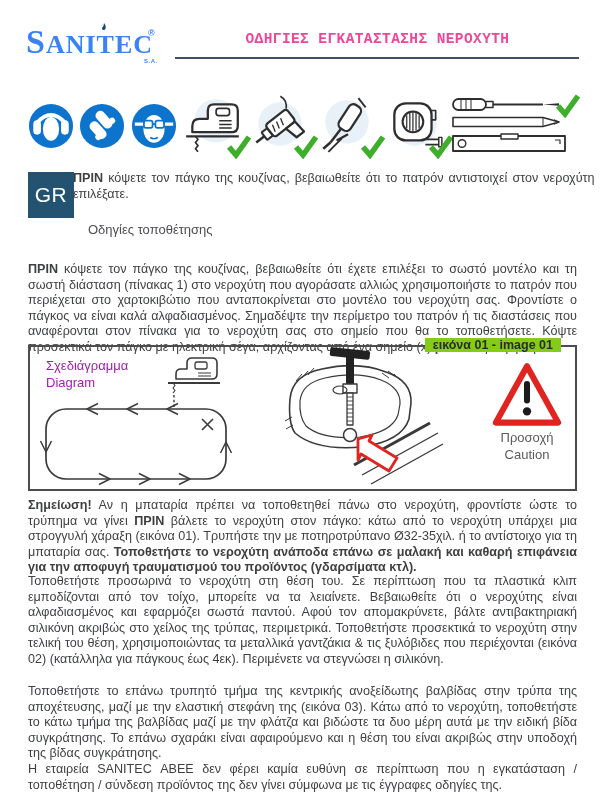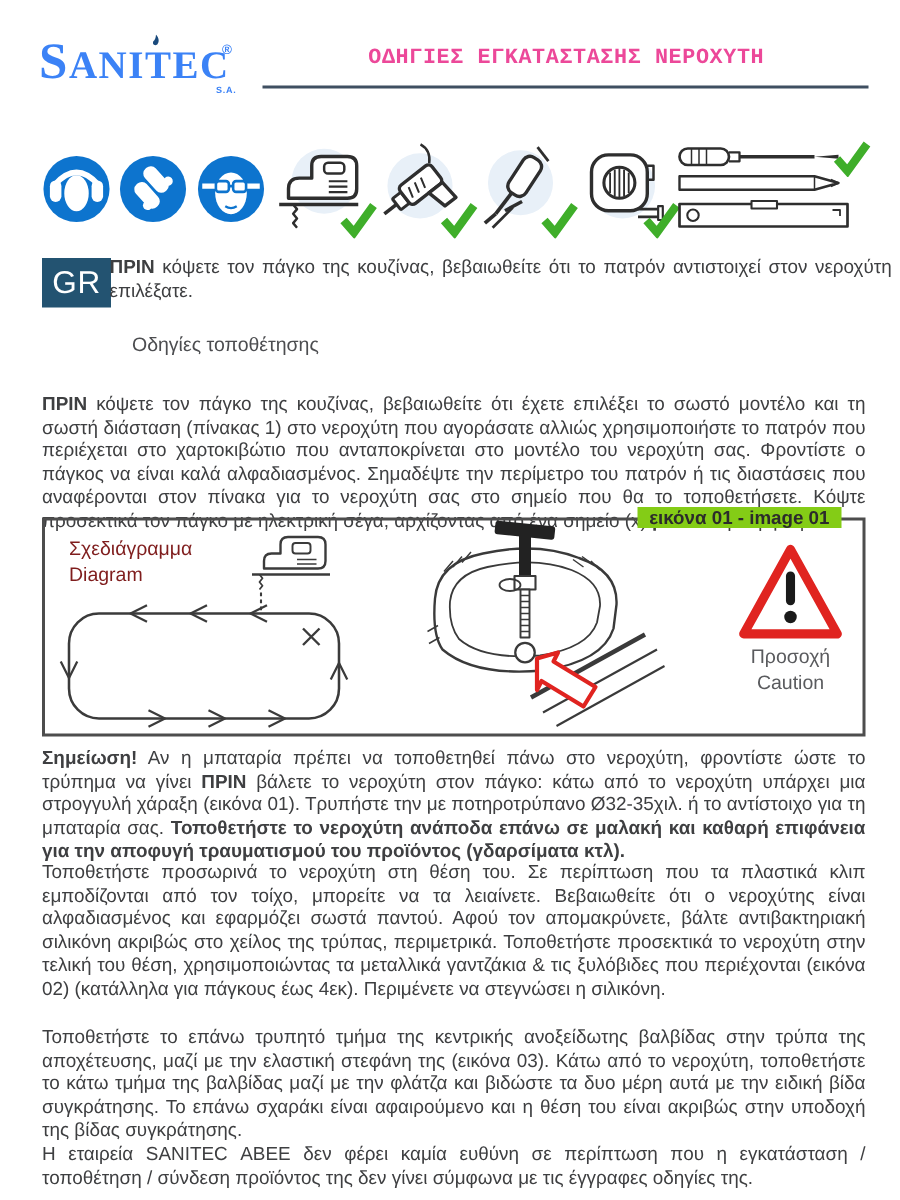--- a/index.html
+++ b/index.html
@@ -18,38 +18,38 @@
               color:#ec4899;font-weight:700;font-size:14.5px;letter-spacing:.4px;font-family:Liberation Mono, monospace;}
   .header-rule{position:absolute;left:175px;top:57px;width:404px;height:2px;background:#3f4f61;}
   
   .prec-heading{position:absolute;left:28px;top:72px;font-size:14.5px;color:#505156;}
   .icons-row{position:absolute;left:28px;top:94px;width:549px;height:68px;display:flex;
              align-items:center;justify-content:space-between;}
   .icon-wrap{position:relative;flex:0 0 auto;}
   .check{position:absolute;right:-8px;bottom:-2px;}
   .check-top{position:absolute;right:-4px;top:-4px;}
   
-  .gr-badge{position:absolute;left:28px;top:172px;width:46px;height:33px;background:#235371;
+  .gr-badge{position:absolute;left:28px;top:172px;width:46px;height:46px;background:#235371;
             color:#fff;display:flex;align-items:center;justify-content:center;
             font-size:21px;letter-spacing:.5px;}
   .gr-text{position:absolute;left:88px;top:171px;width:489px;font-size:12.6px;
            line-height:15.5px;text-align:justify;padding-left:45px;}
   
   .inst-heading{position:absolute;left:88px;top:222px;font-size:13px;color:#4c4d50;}
   .para{position:absolute;left:28px;width:549px;font-size:12.6px;line-height:15.5px;text-align:justify;}
   .p-main{top:240px;margin-top:22px;}
   .p-note{top:498px;}
   .p-2{top:574px;}
   .p-3{top:684px;}
   .p-footer{top:762px;}
   
   .figure{position:absolute;left:28px;top:345px;width:545px;height:142px;border:2px solid #4d4d4d;}
   .fig-label{position:absolute;top:-9px;right:14px;background:#84cc16;padding:0 8px;
              font-size:12.5px;font-weight:700;color:#2b2b2b;}
-  .diagram-labels{position:absolute;left:16px;top:10px;font-size:13px;color:#7f1d1d;line-height:17px;z-index:2;}
+  .diagram-labels{position:absolute;left:16px;top:10px;font-size:13px;color:#a21caf;line-height:17px;z-index:2;}
   .cutpath{position:absolute;left:6px;top:2px;}
   .sinkart{position:absolute;left:232px;top:0px;}
   .warning{position:absolute;left:438px;top:12px;width:118px;text-align:center;}
   .warning svg{display:block;margin:0 auto;}
   .caution-label{font-size:13px;color:#5a5b5e;line-height:17px;}
 </style>
 </head>
 <body>
 
 <div class="page">

